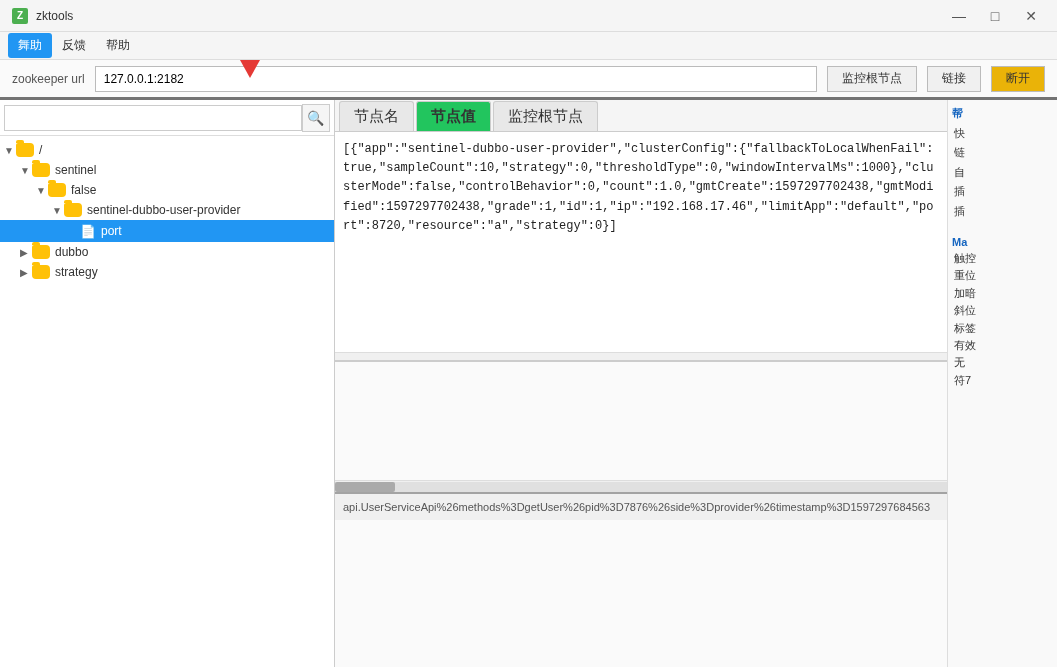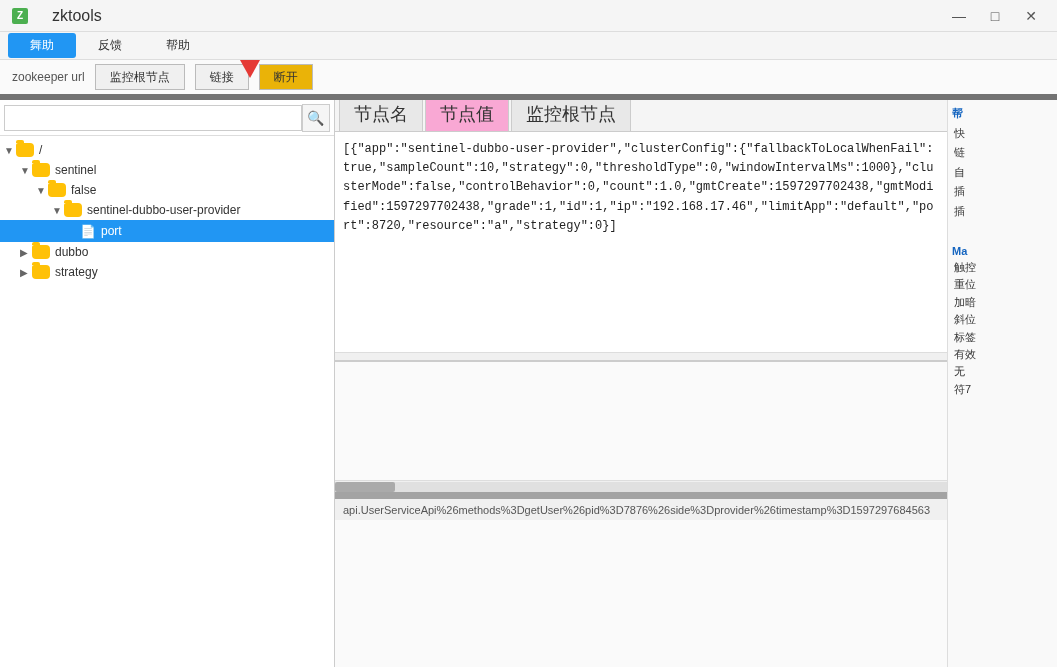--- a/index.html
+++ b/index.html
@@ -18,23 +18,22 @@
     .title-bar-icon {
       width: 16px; height: 16px;
       background: #4CAF50;
       border-radius: 2px;
       margin-right: 8px;
       display: flex; align-items: center; justify-content: center;
       font-size: 10px; color: white; font-weight: bold;
     }
     .title-bar-text {
       flex: 1;
-      font-size: 16px;
-      color: #333;
-      margin-left: 16px;
+      font-size: 12px;
+      color: #333;
     }
     .title-bar-controls {
       display: flex; gap: 8px;
     }
     .title-btn {
       width: 28px; height: 20px;
       background: none;
       border: none;
       cursor: pointer;
       font-size: 14px;
@@ -45,37 +44,37 @@
     
     .menu-bar {
       background: #f5f5f5;
       height: 28px;
       display: flex;
       align-items: center;
       padding: 0 8px;
       border-bottom: 1px solid #ddd;
     }
     .menu-item {
-      padding: 4px 22px;
+      padding: 4px 10px;
       cursor: pointer;
       font-size: 12px;
       color: #333;
       border-radius: 3px;
       text-align: right;
     }
     .menu-item.active { background: #2196F3; color: white; }
 
     
     .url-bar {
       background: #fafafa;
       height: 40px;
       display: flex;
       align-items: center;
       padding: 0 12px;
-      border-bottom: 6px solid #737373;
+      border-bottom: 3px solid #737373;
       gap: 10px;
     }
     .url-label {
       font-size: 12px;
       color: #555;
       white-space: nowrap;
     }
     .url-input {
       flex: 1;
       height: 26px;
@@ -212,28 +211,28 @@
       height: 32px;
       align-items: flex-end;
       padding: 0 4px;
     }
     .tab {
       padding: 5px 14px;
       border: 1px solid #ccc;
       border-bottom: none;
       background: #e8e8e8;
       cursor: pointer;
-      font-size: 18px;
+      font-size: 15px;
       color: #333;
       margin-right: 2px;
       border-radius: 3px 3px 0 0;
     }
     .tab.active {
-      background: #f9a8d4;
-      font-weight: normal;
+      background: #22c55e;
+      font-weight: bold;
     }
 
     
     .content-area {
       flex: 1;
       overflow-y: auto;
       padding: 8px;
       background: white;
       font-size: 12px;
       font-family: Consolas, 'Courier New', monospace;
@@ -247,21 +246,21 @@
       height: 120px;
       border-top: 1px solid #ccc;
       background: white;
       overflow-y: auto;
     }
 
     
     .status-bar {
       height: 28px;
       background: #f0f0f0;
-      border-top: 7px solid #a3a3a3;
+      border-top: 2px solid #a3a3a3;
       display: flex;
       align-items: center;
       padding: 0 8px;
       font-size: 11px;
       color: #555;
       overflow: hidden;
     }
 
     
     .blog-sidebar {
@@ -333,20 +332,21 @@
 </div>
 
 <div class="menu-bar">
   <div class="menu-item active">舞助</div>
   <div class="menu-item">反馈</div>
   <div class="menu-item">帮助</div>
 </div>
 
 <div class="url-bar">
   <span class="url-label">zookeeper url</span>
+  <input class="url-input" value="127.0.0.1:2182" style="">
   <button class="url-btn">监控根节点</button>
   <button class="url-btn">链接</button>
   <button class="url-btn disconnect">断开</button>
 </div>
 
 <div class="outer-layout">
 
   <div class="left-panel">
 
     <div class="search-bar">
@@ -437,21 +437,21 @@
     </div>
   </div>
 
   <div class="blog-sidebar">
     <div class="blog-section-header">帮</div>
     <div class="blog-item">快</div>
     <div class="blog-item">链</div>
     <div class="blog-item">自</div>
     <div class="blog-item">插</div>
     <div class="blog-item">插</div>
-    <div style="margin-top:21px;">
+    <div style="margin-top:12px;">
       <div class="blog-section-header">Ma</div>
       <div class="blog-item">触控</div>
       <div class="blog-item">重位</div>
       <div class="blog-item">加暗</div>
       <div class="blog-item">斜位</div>
       <div class="blog-item">标签</div>
       <div class="blog-item">有效</div>
       <div class="blog-item">无 </div>
       <div class="blog-item">符7</div>
     </div>

